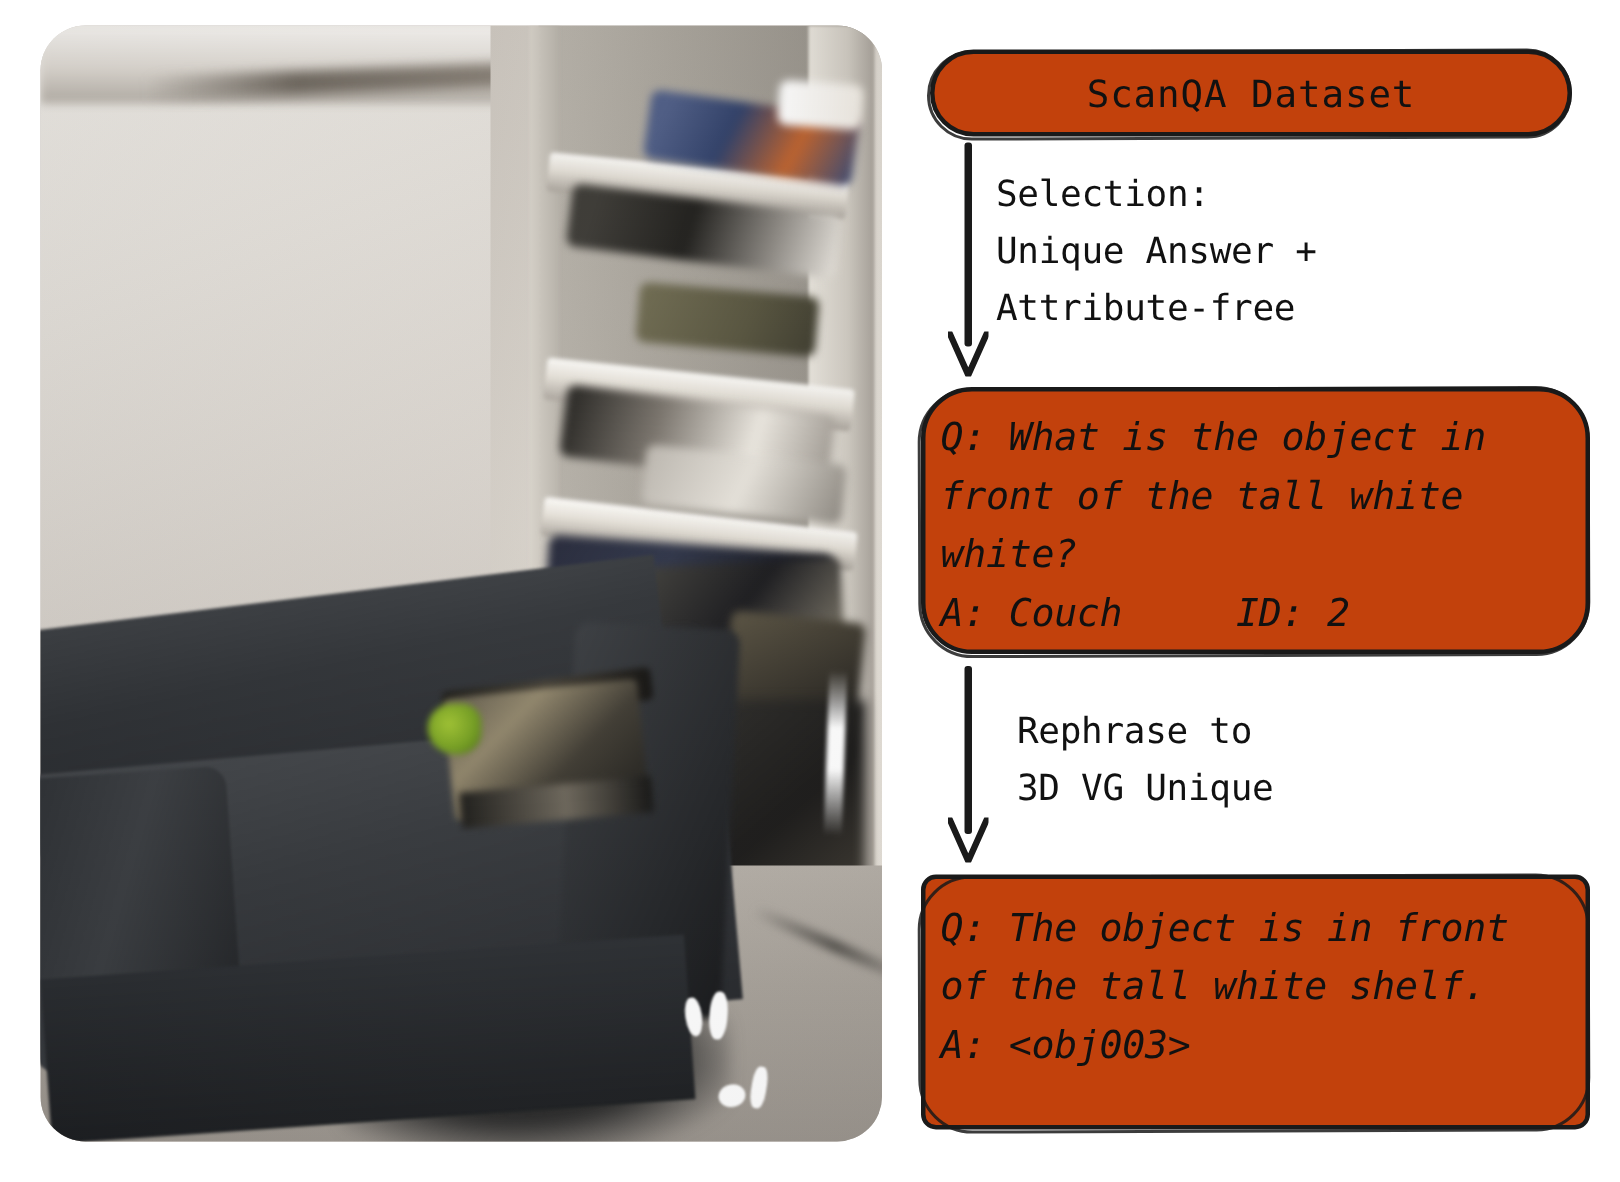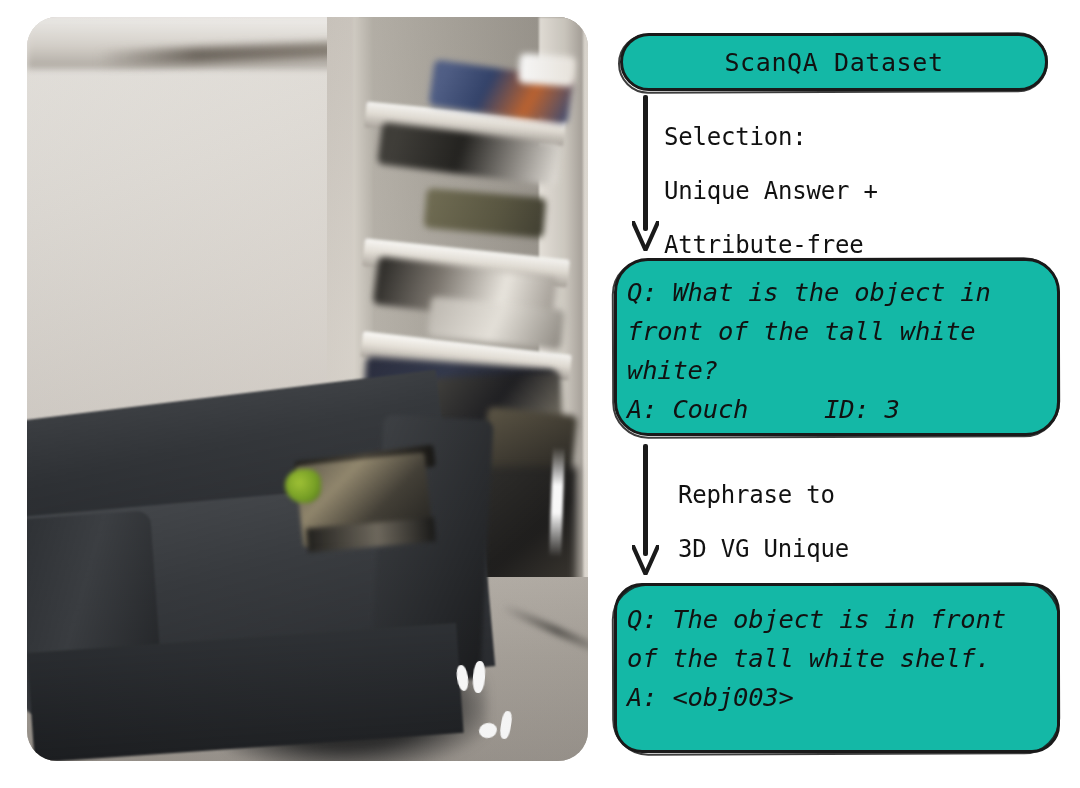--- a/index.html
+++ b/index.html
@@ -181,21 +181,21 @@
     pointer-events: none;
   }
 
   
   #flow-panel {
     position: absolute;
     left: 600px; top: 0; width: 480px; height: 788px;
   }
   .sketch-box {
     position: absolute;
-    background: #14b8a6;
+    background: #c2410c;
     border: 3px solid #1a1a1a;
     border-radius: 26px;
     box-sizing: border-box;
   }
   
   .sketch-box::after {
     content: "";
     position: absolute;
     left: -5px; top: -3px; right: -3px; bottom: -5px;
     border: 2px solid #1a1a1a;
@@ -216,21 +216,21 @@
   }
 
   #qa-box-1 {
     left: 14px; top: 258px; width: 446px; height: 178px;
     border-radius: 34px;
     padding: 12px 8px 10px 10px;
   }
   #qa-box-1::after { border-radius: 36px; }
   #qa-box-2 {
     left: 14px; top: 583px; width: 446px; height: 170px;
-    border-radius: 28px;
+    border-radius: 10px;
     padding: 14px 8px 10px 10px;
   }
   #qa-box-2::after { border-radius: 36px; }
 
   .qa-line {
     font-size: 25.5px;
     line-height: 39px;
     color: #111;
     white-space: pre;
     letter-spacing: -0.2px;
@@ -254,21 +254,21 @@
   #arrow-1 { left: 43px; top: 95px; }
   #arrow-1 .arrow-shaft { height: 136px; }
   #arrow-1 .arrow-head  { top: 126px; }
   #arrow-2 { left: 43px; top: 444px; }
   #arrow-2 .arrow-shaft { height: 112px; }
   #arrow-2 .arrow-head  { top: 101px; }
 
   .arrow-label {
     position: absolute;
     font-size: 24px;
-    line-height: 54px;
+    line-height: 38px;
     color: #111;
     white-space: pre;
     letter-spacing: -0.2px;
   }
   #label-1 { left: 64px; top: 110px; }
   #label-2 { left: 78px; top: 468px; }
 </style>
 </head>
 <body>
 
@@ -335,21 +335,21 @@
     </svg>
   </div>
   <div class="arrow-label" id="label-1">Selection:
 Unique Answer +
 Attribute-free</div>
 
   <div class="sketch-box" id="qa-box-1">
     <div class="qa-line">Q: What is the object in</div>
     <div class="qa-line">front of the tall white</div>
     <div class="qa-line">white?</div>
-    <div class="qa-line">A: Couch     ID: 3</div>
+    <div class="qa-line">A: Couch     ID: 2</div>
   </div>
 
   <div class="arrow" id="arrow-2">
     <div class="arrow-shaft"></div>
     <svg class="arrow-head" viewBox="0 0 27 30">
       <path d="M1 1 L13.5 29 L26 1" fill="none" stroke="#1a1a1a" stroke-width="4.2" stroke-linecap="round" stroke-linejoin="round"></path>
     </svg>
   </div>
   <div class="arrow-label" id="label-2">Rephrase to
 3D VG Unique</div>

